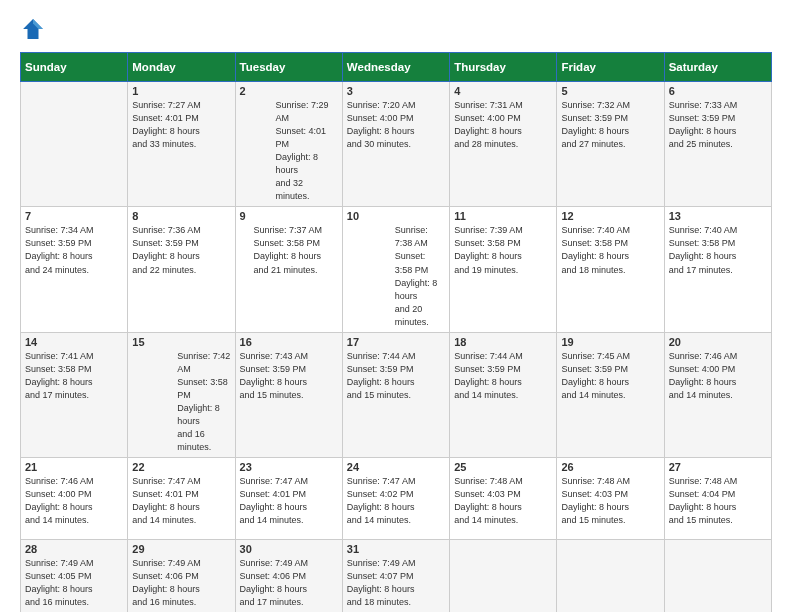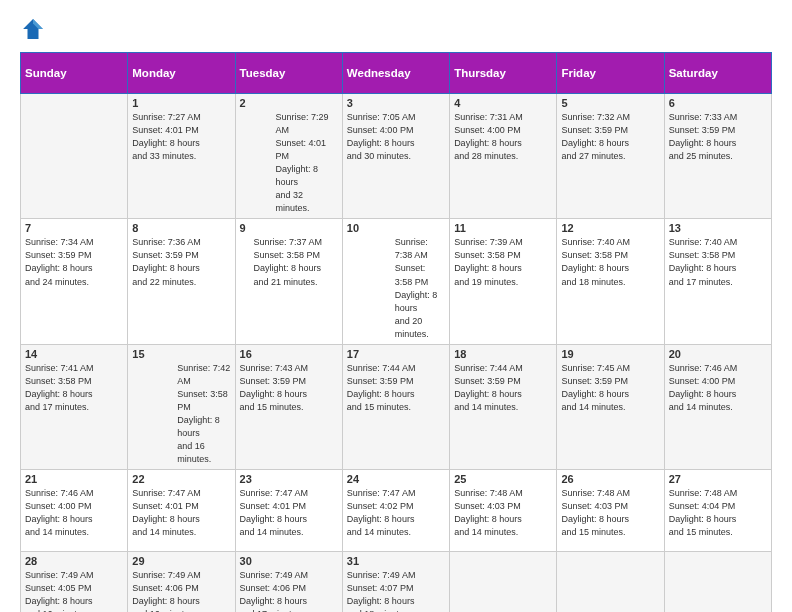--- a/index.html
+++ b/index.html
@@ -49,25 +49,25 @@
     .location {
       font-size: 14px;
       color: #555;
     }
     table {
       width: 100%;
       border-collapse: collapse;
       table-layout: fixed;
     }
     thead tr th {
-      background-color: #a21caf;
+      background-color: #15803d;
       color: #fff;
       font-size: 11.5px;
       font-weight: bold;
-      padding: 14px 4px;
+      padding: 8px 4px;
       text-align: left;
       border: 1px solid #2d6cc0;
     }
     tbody tr td {
       vertical-align: top;
       border: 1px solid #ccc;
       padding: 3px 4px;
       font-size: 9.5px;
       color: #333;
       height: 82px;
@@ -139,21 +139,21 @@
           </td>
           <td>
             <span class="day-num">2</span>
             <div class="day-info" style="white-space: pre-line; margin-left: 36px;">Sunrise: 7:29 AM
 Sunset: 4:01 PM
 Daylight: 8 hours
 and 32 minutes.</div>
           </td>
           <td>
             <span class="day-num">3</span>
-            <div class="day-info" style="white-space: pre-line;">Sunrise: 7:05 AM
+            <div class="day-info" style="white-space: pre-line;">Sunrise: 7:20 AM
 Sunset: 4:00 PM
 Daylight: 8 hours
 and 30 minutes.</div>
           </td>
           <td>
             <span class="day-num">4</span>
             <div class="day-info" style="white-space: pre-line;">Sunrise: 7:31 AM
 Sunset: 4:00 PM
 Daylight: 8 hours
 and 28 minutes.</div>

